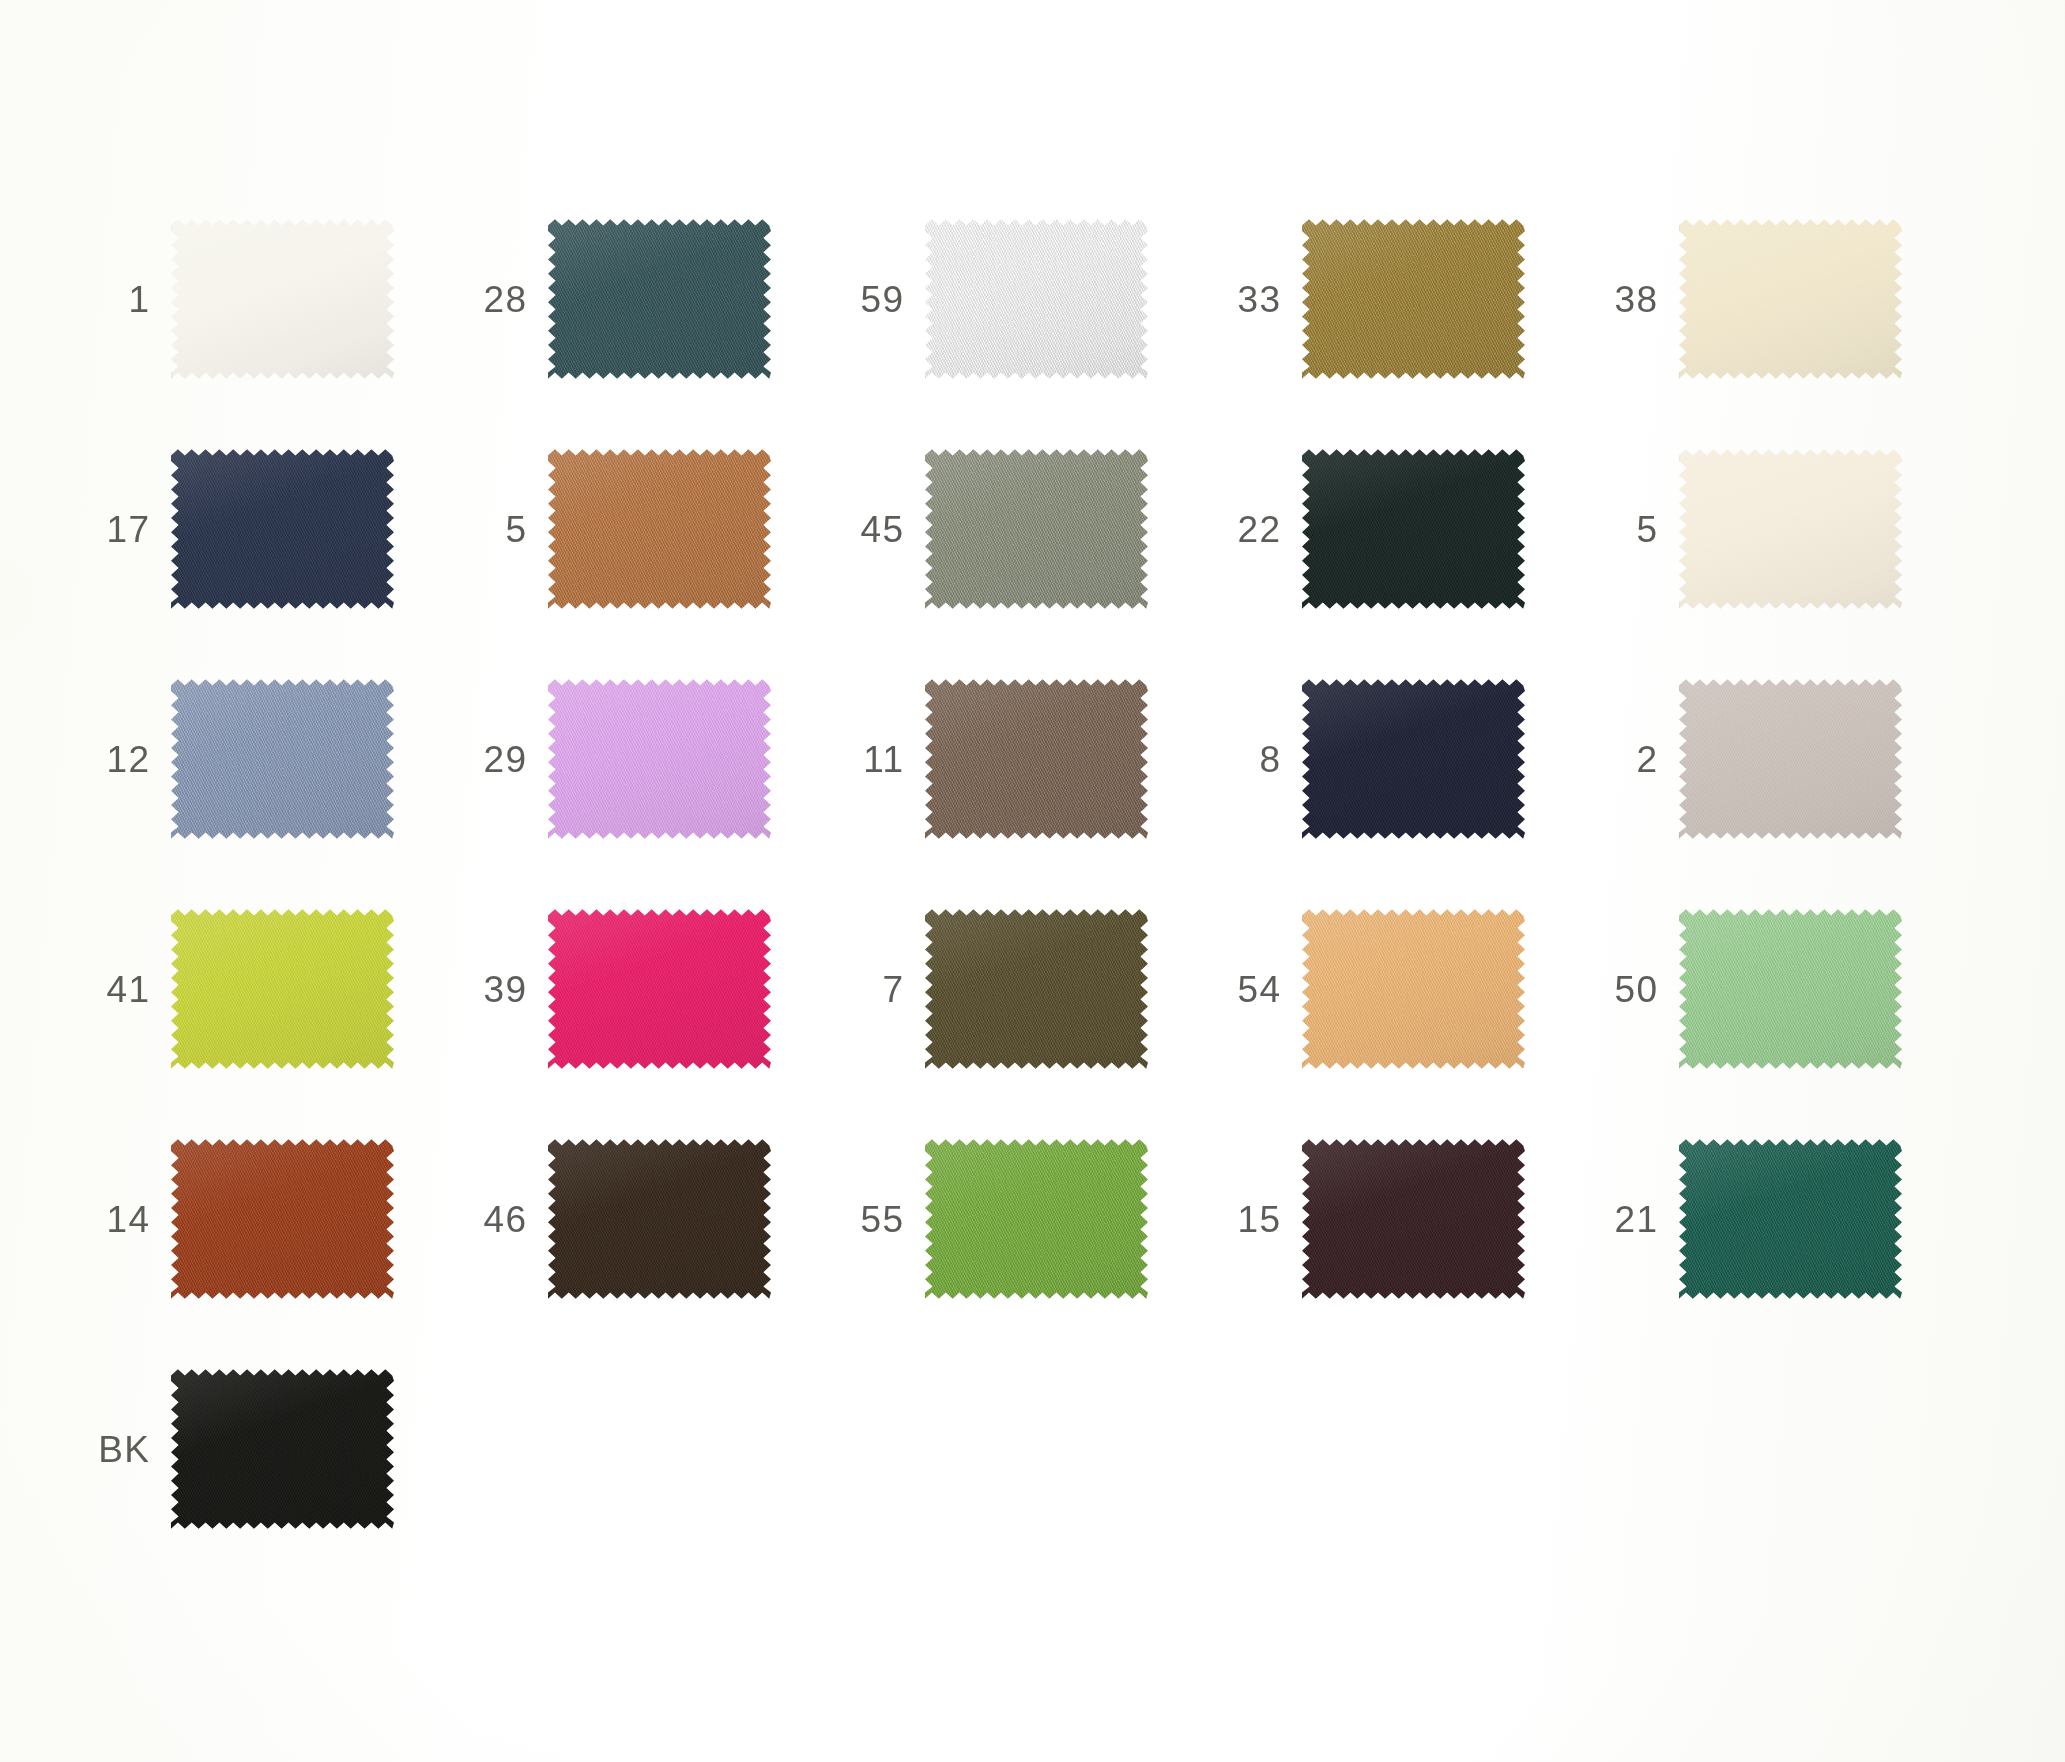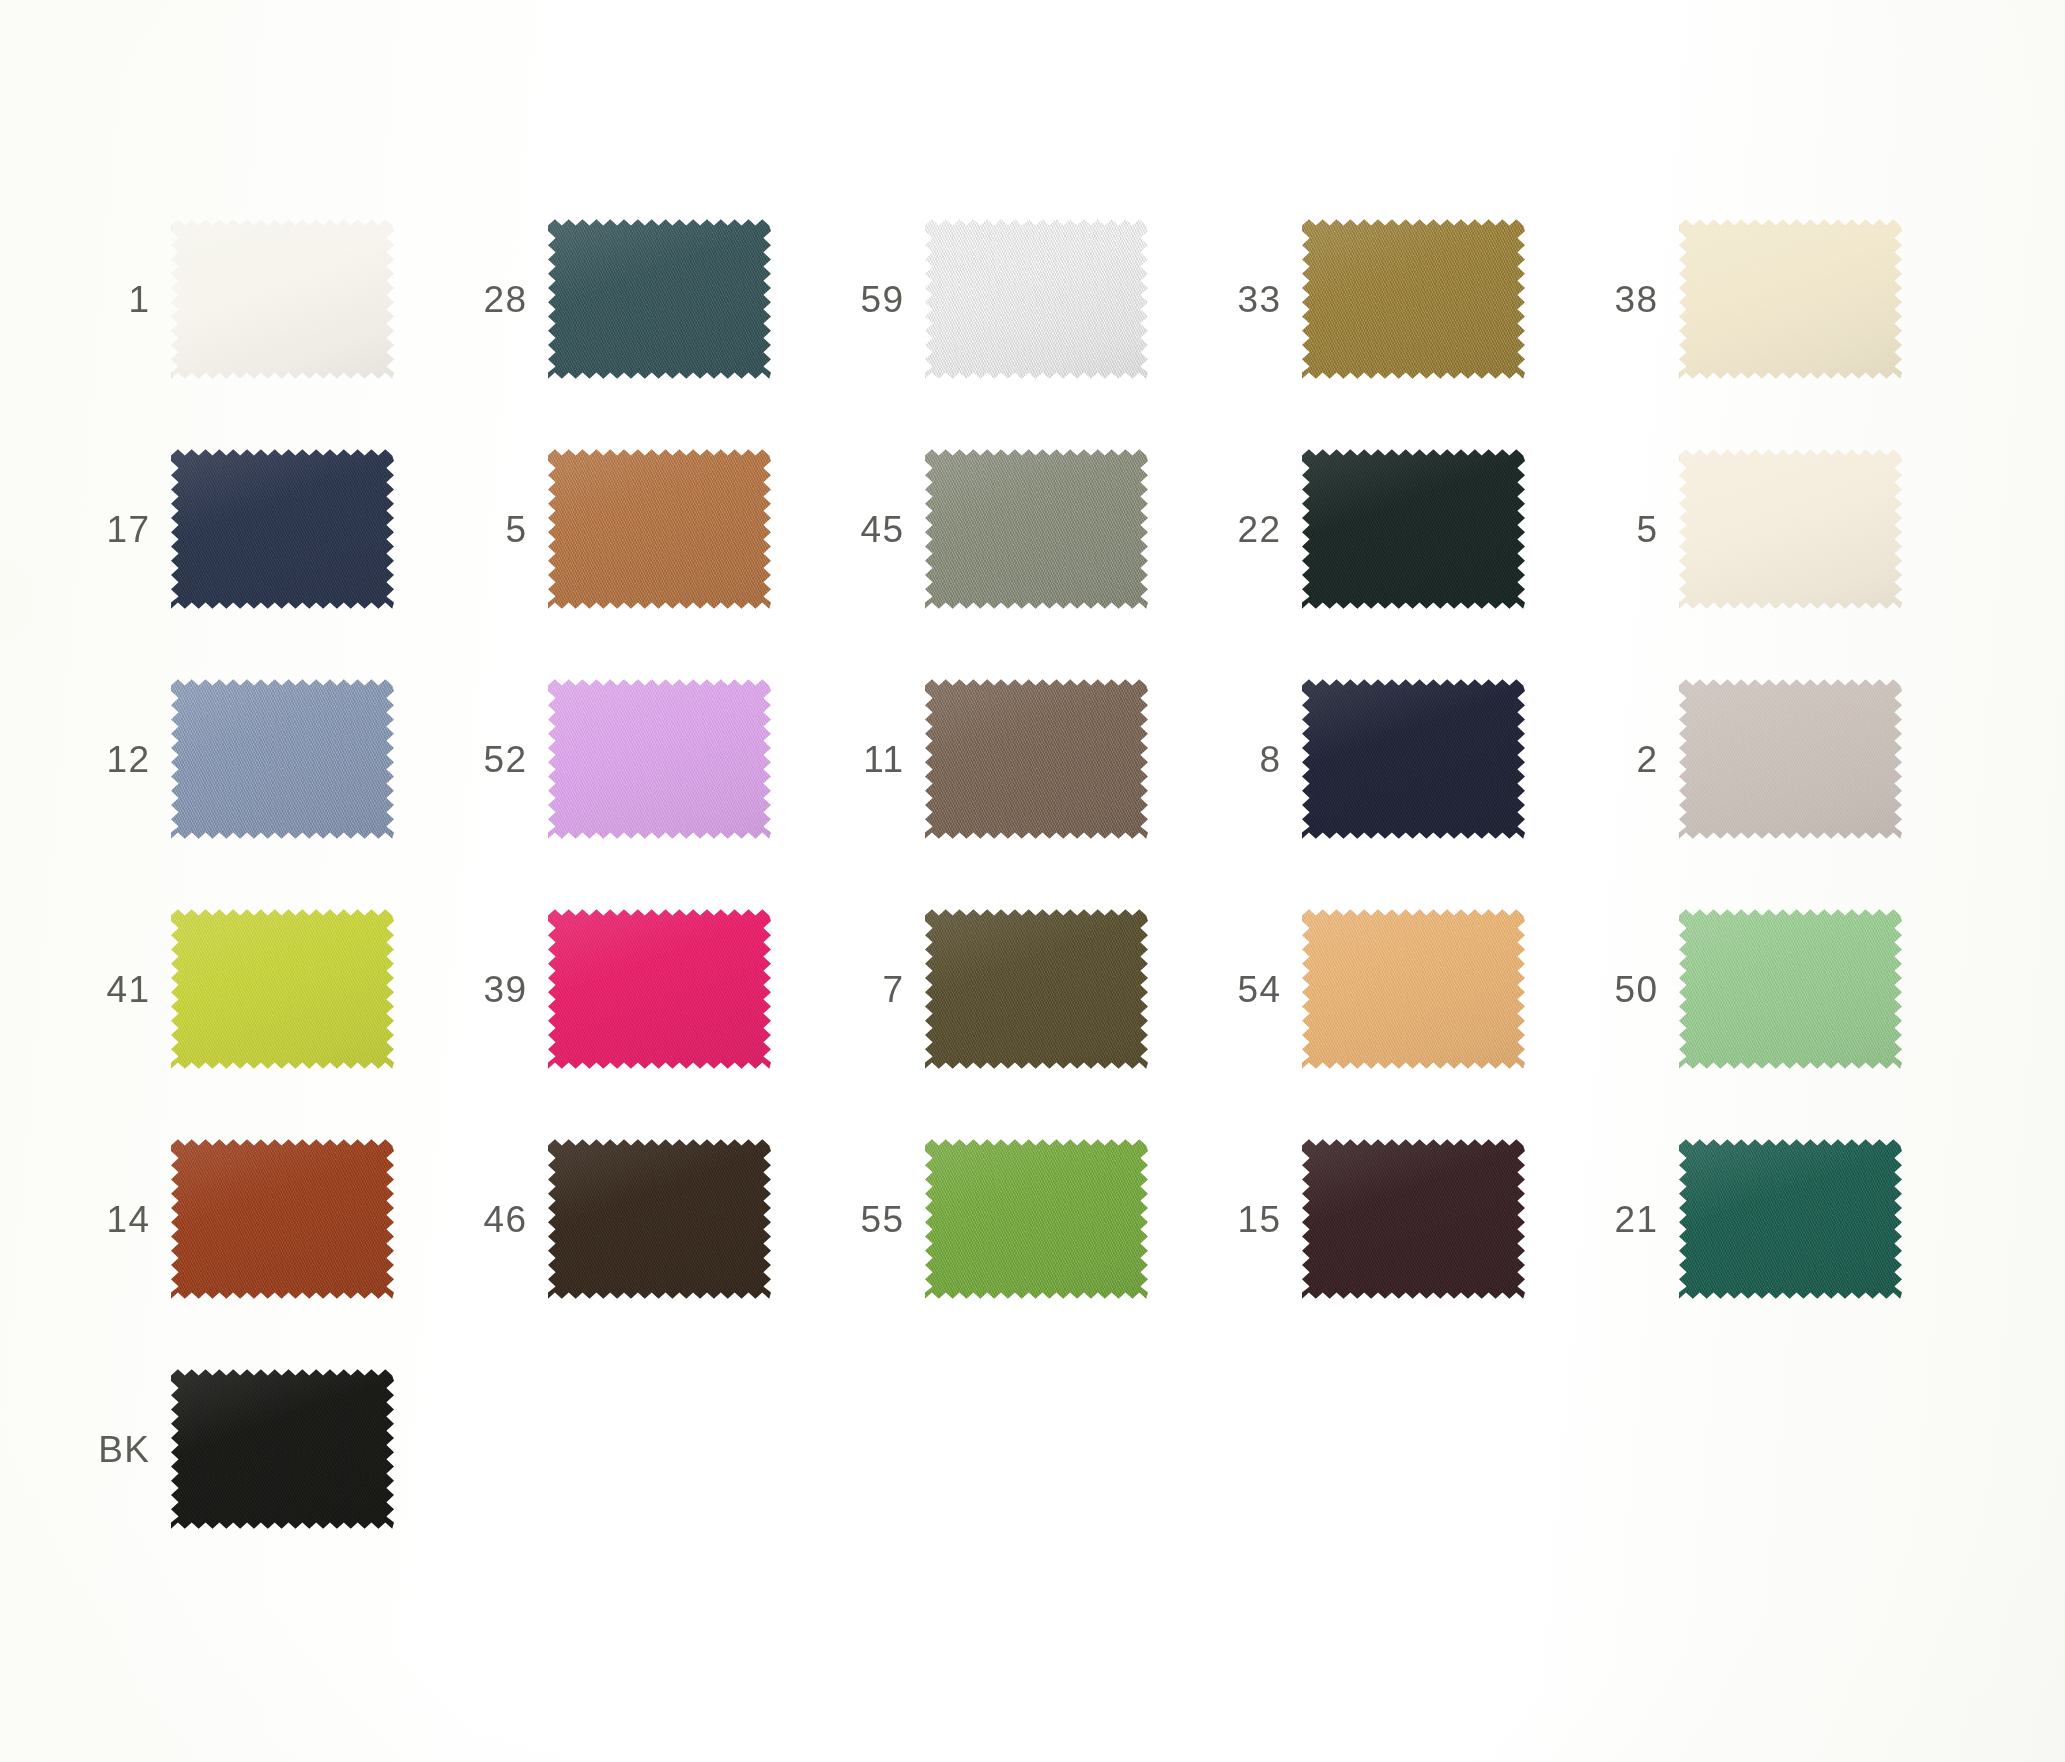--- a/index.html
+++ b/index.html
@@ -235,21 +235,21 @@
           <div class="swatch" style="background-color: rgb(246, 239, 223);"></div>
         </div>
       </div>
       <div class="cell">
         <div class="swatch-label">12</div>
         <div class="swatch-wrap">
           <div class="swatch" style="background-color: rgb(139, 154, 180);"></div>
         </div>
       </div>
       <div class="cell">
-        <div class="swatch-label">52</div>
+        <div class="swatch-label">29</div>
         <div class="swatch-wrap">
           <div class="swatch" style="background-color: rgb(219, 167, 232);"></div>
         </div>
       </div>
       <div class="cell">
         <div class="swatch-label">11</div>
         <div class="swatch-wrap">
           <div class="swatch" style="background-color: rgb(126, 106, 91);"></div>
         </div>
       </div>

